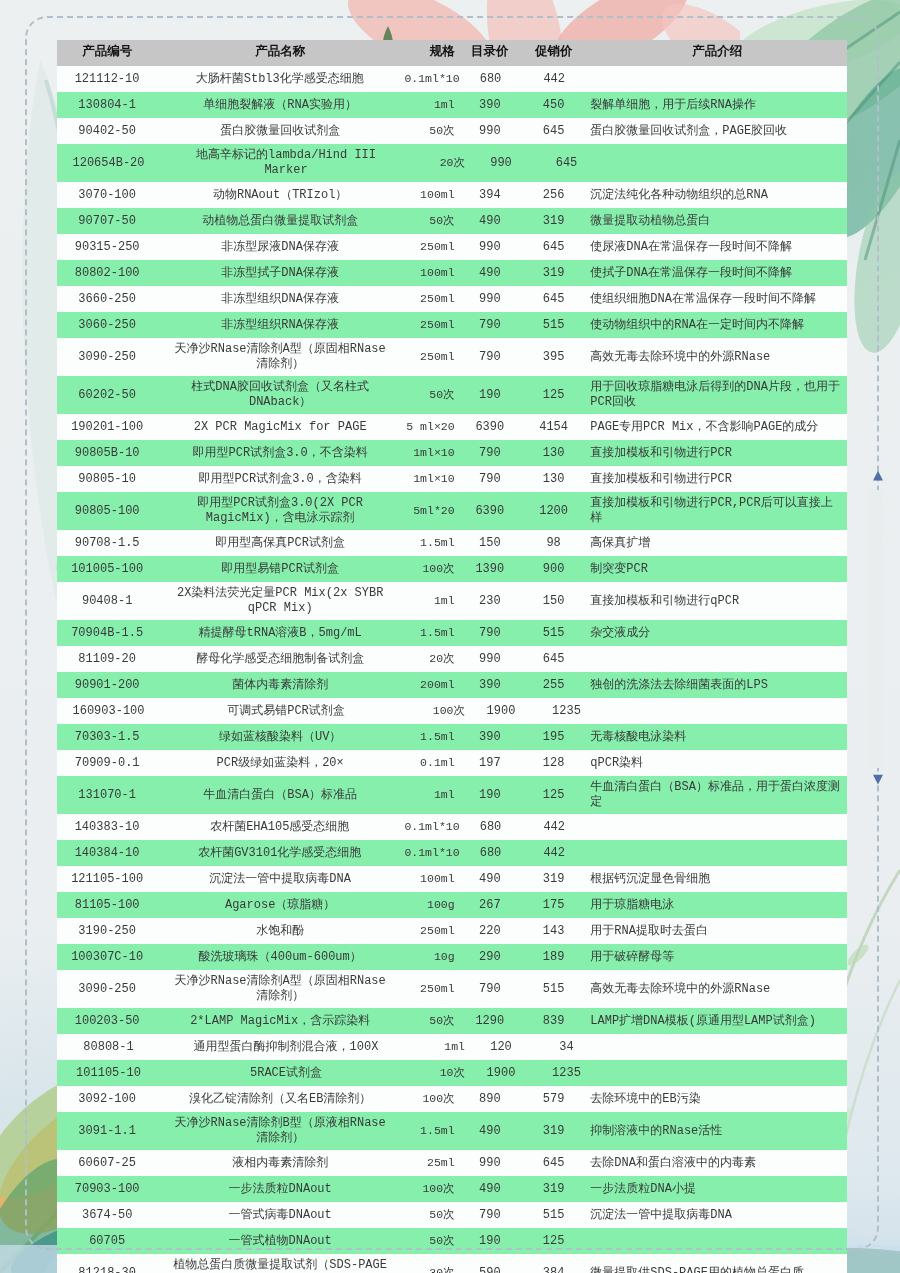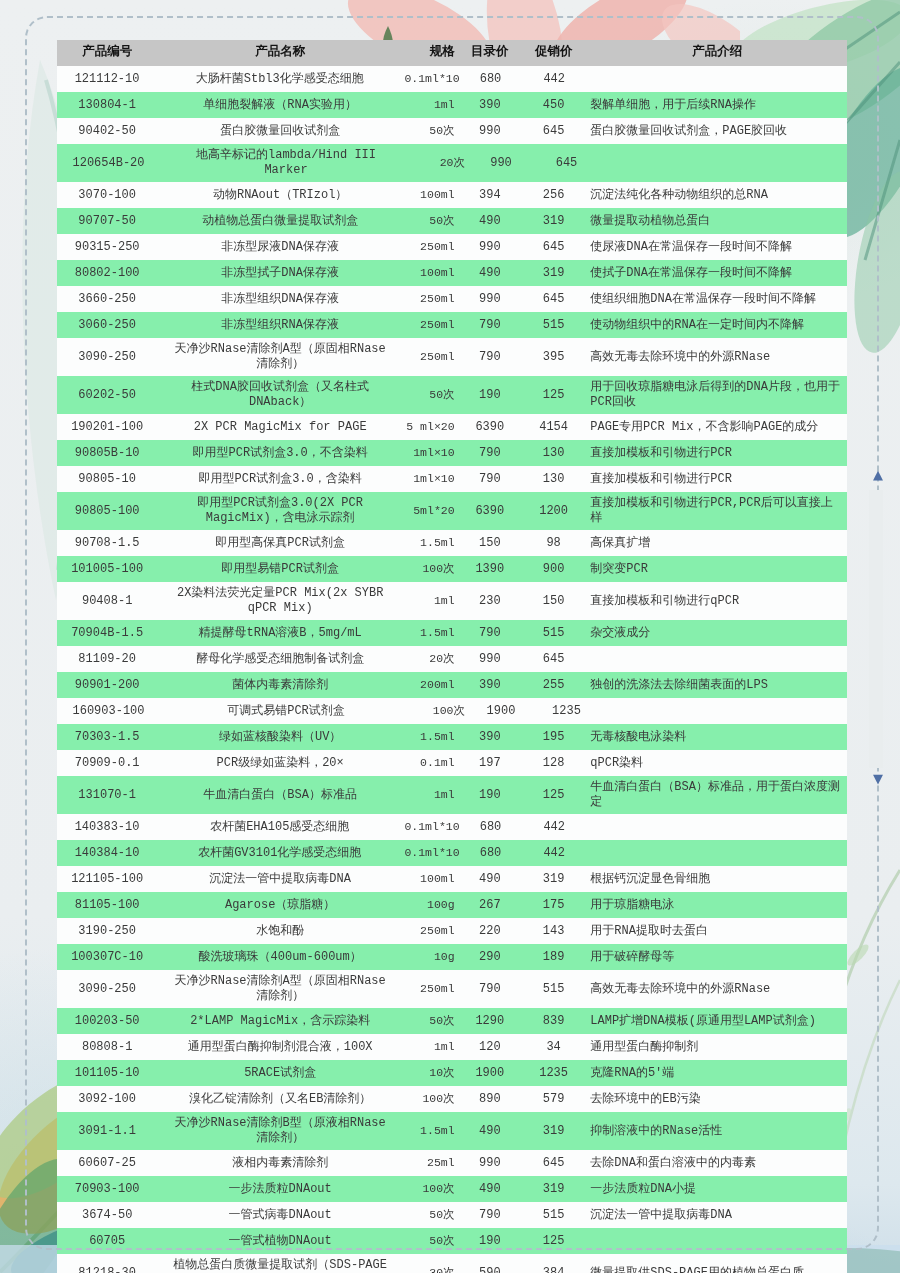--- a/index.html
+++ b/index.html
@@ -420,30 +420,28 @@
     <div class="cell c-promo">839</div>
     <div class="cell c-desc">LAMP扩增DNA模板(原通用型LAMP试剂盒)</div>
   </div>
 
   <div class="trow">
     <div class="cell c-code">80808-1</div>
     <div class="cell c-name">通用型蛋白酶抑制剂混合液，100X</div>
     <div class="cell c-spec">1ml</div>
     <div class="cell c-list">120</div>
     <div class="cell c-promo">34</div>
-    <div class="cell c-desc">通用型蛋白酶抑制剂</div>
   </div>
 
   <div class="trow alt">
     <div class="cell c-code">101105-10</div>
     <div class="cell c-name">5RACE试剂盒</div>
     <div class="cell c-spec">10次</div>
     <div class="cell c-list">1900</div>
     <div class="cell c-promo">1235</div>
-    <div class="cell c-desc">克隆RNA的5'端</div>
   </div>
 
   <div class="trow">
     <div class="cell c-code">3092-100</div>
     <div class="cell c-name">溴化乙锭清除剂（又名EB清除剂）</div>
     <div class="cell c-spec">100次</div>
     <div class="cell c-list">890</div>
     <div class="cell c-promo">579</div>
     <div class="cell c-desc">去除环境中的EB污染</div>
   </div>

